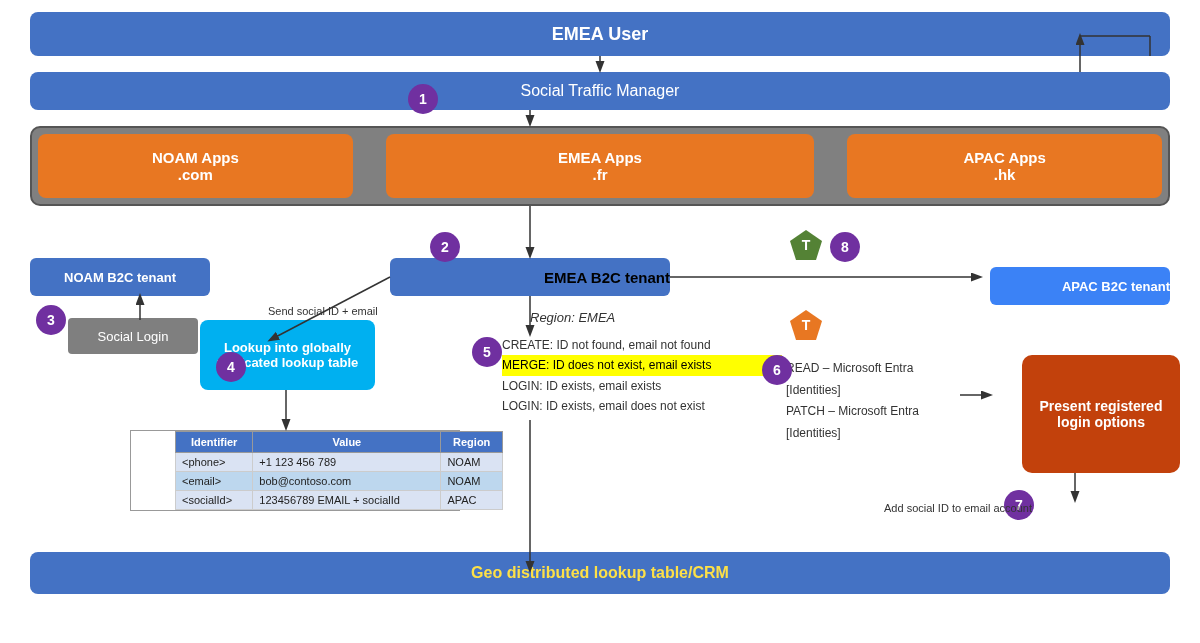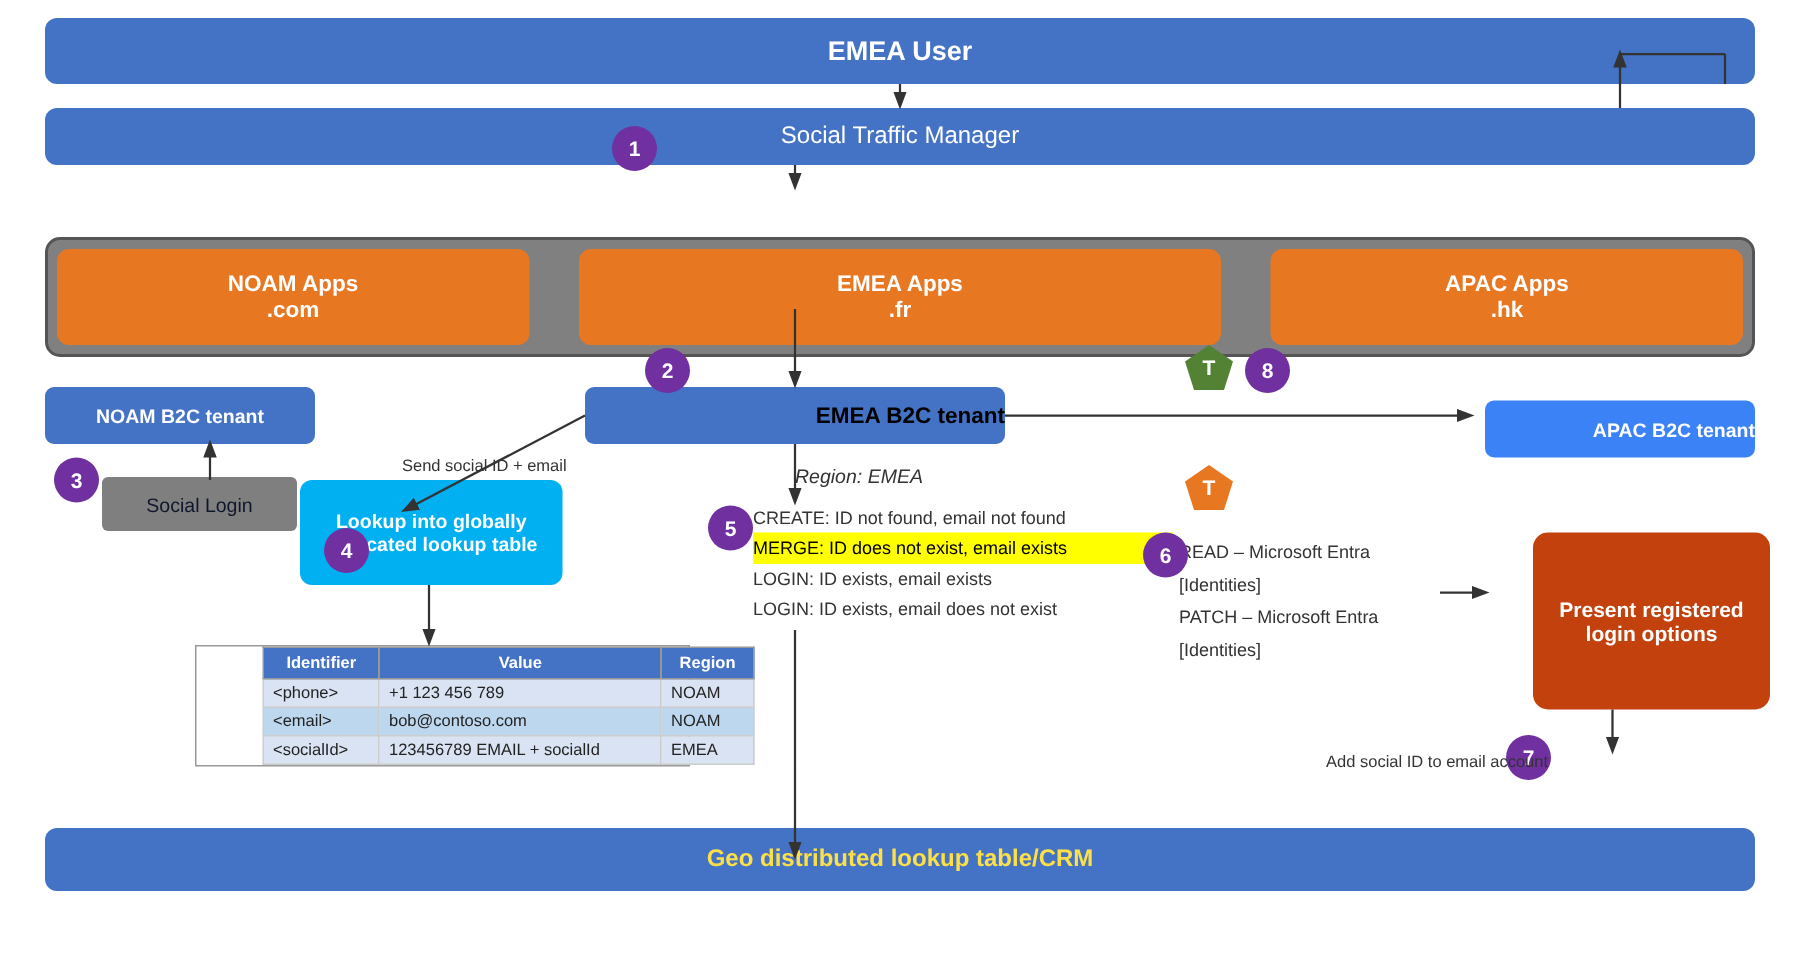--- a/index.html
+++ b/index.html
@@ -59,21 +59,20 @@
       left: 30px;
       right: 30px;
       height: 80px;
       background: #808080;
       border-radius: 10px;
       border: 2px solid #555;
       display: flex;
       align-items: center;
       justify-content: space-between;
       padding: 6px;
-      margin-top: 32px;
     }
     .app-box {
       background: #E87722;
       border-radius: 8px;
       color: #fff;
       font-size: 15px;
       font-weight: 700;
       display: flex;
       align-items: center;
       justify-content: center;
@@ -140,21 +139,21 @@
       position: absolute;
       top: 318px;
       left: 68px;
       width: 130px;
       height: 36px;
       background: #7f7f7f;
       border-radius: 4px;
       display: flex;
       align-items: center;
       justify-content: center;
-      color: #0f172a;
+      color: #ffffff;
       font-size: 13px;
       font-weight: 500;
     }
 
     
     .lookup-box {
       position: absolute;
       top: 320px;
       left: 200px;
       width: 175px;
@@ -392,21 +391,21 @@
             <td>NOAM</td>
           </tr>
           <tr>
             <td>&lt;email&gt;</td>
             <td>bob@contoso.com</td>
             <td>NOAM</td>
           </tr>
           <tr>
             <td>&lt;socialId&gt;</td>
             <td>123456789 EMAIL + socialId</td>
-            <td>EMEA</td>
+            <td>APAC</td>
           </tr>
         </tbody>
     </table>
   </div>
 
   <div class="geo-bar">
     <span>Geo distributed lookup table/CRM</span>
   </div>
 
   <div class="badge" style="top:84px;left:408px;">

